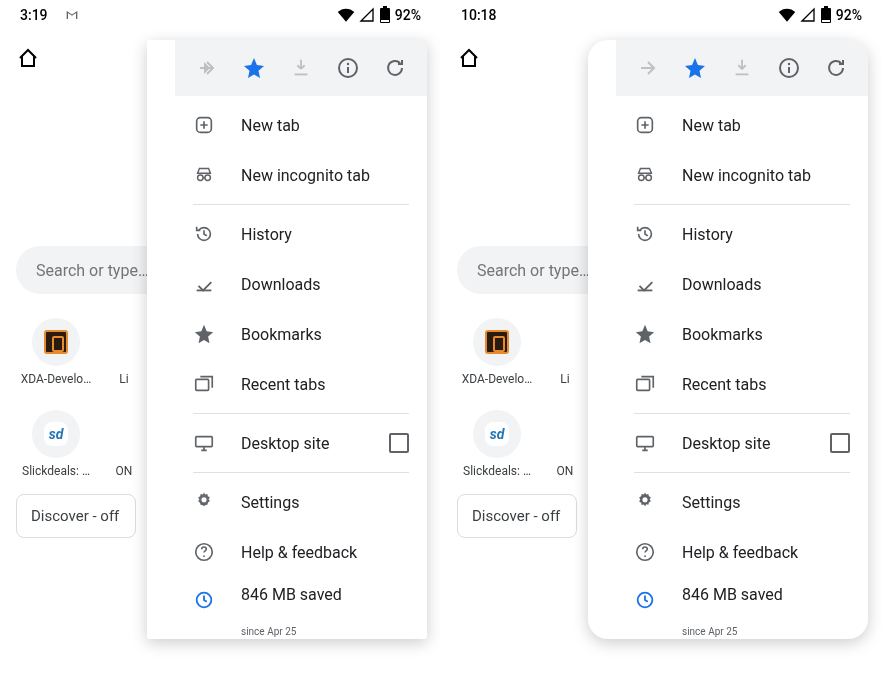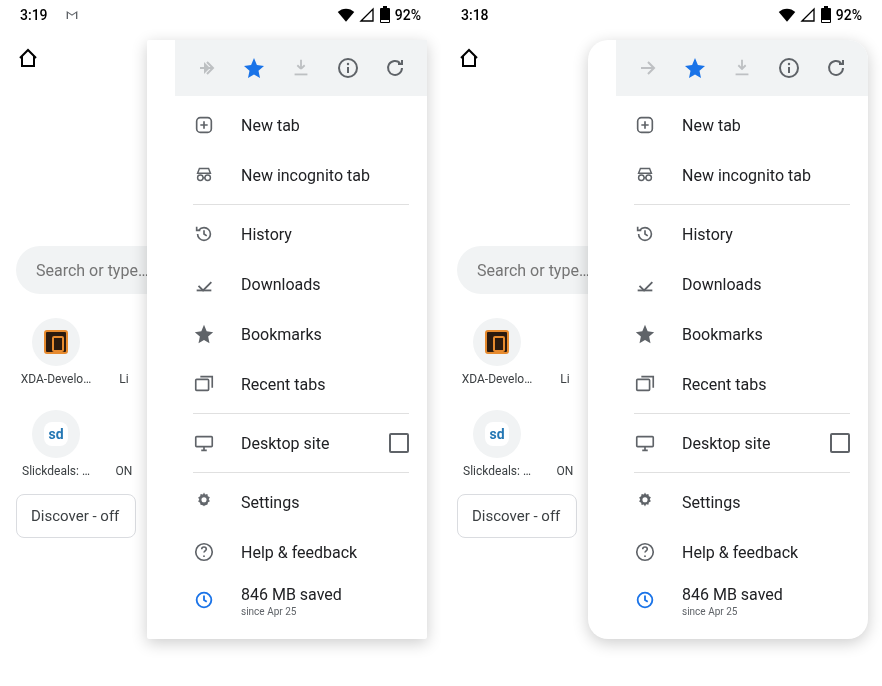--- a/index.html
+++ b/index.html
@@ -92,21 +92,21 @@
     width: 48px; height: 48px;
     border-radius: 50%;
     background: #f1f3f4;
     display: flex;
     align-items: center;
     justify-content: center;
     margin-bottom: 6px;
   }
   .fav-xda { width: 24px; height: 24px; background: #2b1a0e; border: 2px solid #e68a2e; border-radius: 3px; position: relative; }
   .fav-xda::after { content: ''; position: absolute; left: 6px; top: 4px; width: 8px; height: 12px; border: 2px solid #e68a2e; border-radius: 2px; }
-  .fav-sd { width: 24px; height: 24px; background: #fff; display:flex; align-items:center; justify-content:center; font-size:14px; font-weight:700; color:#2477b4; border-radius:8px; }
+  .fav-sd { width: 24px; height: 24px; background: #fff; display:flex; align-items:center; justify-content:center; font-size:14px; font-weight:700; font-style:italic; color:#2477b4; border-radius:8px; }
   .shortcut-label {
     white-space: nowrap;
     overflow: hidden;
     text-overflow: ellipsis;
     max-width: 80px;
   }
   .discover {
     margin-top: 16px;
     border: 1px solid #dadce0;
     border-radius: 8px;
@@ -153,21 +153,21 @@
   }
   .menu-item .item-icon { width: 22px; height: 22px; color: #5f6368; flex-shrink:0; }
   .menu-sep { height: 1px; background: #e0e0e0; margin: 4px 18px; }
   .checkbox-empty {
     width: 20px; height: 20px;
     border: 2px solid #5f6368;
     border-radius: 2px;
     margin-left: auto;
   }
   .saved-item { height: 58px; align-items: flex-start; padding-top: 8px; }
-  .saved-text { display: flex; flex-direction: column; }
+  .saved-text { display: flex; flex-direction: column; gap: 20px; }
   .saved-sub { font-size: 10px; color: #5f6368; margin-top: 2px; }
   .saved-icon { color: #1a73e8 !important; margin-top: 4px; }
   svg { display: block; }
 </style>
 </head>
 <body>
 
 <div class="phone">
   <div class="status-bar">
     <div class="status-left">
@@ -379,21 +379,21 @@
       </div>
     </div>
   </div>
 </div>
 
 <div class="divider-vert"></div>
 
 <div class="phone">
   <div class="status-bar">
     <div class="status-left">
-      <span>3:18</span>
+      <span>10:18</span>
     </div>
     <div class="status-right">
       <span>
           <svg width="18" height="18" viewBox="0 0 24 24">
             <path fill="#000" d="M12 21L1 8c6-6 16-6 22 0L12 21z"></path>
           </svg>
         </span>
       <span>
           <svg width="16" height="16" viewBox="0 0 24 24">
             <path fill="none" stroke="#000" stroke-width="2" d="M3 21L21 3v18H3z"></path>

